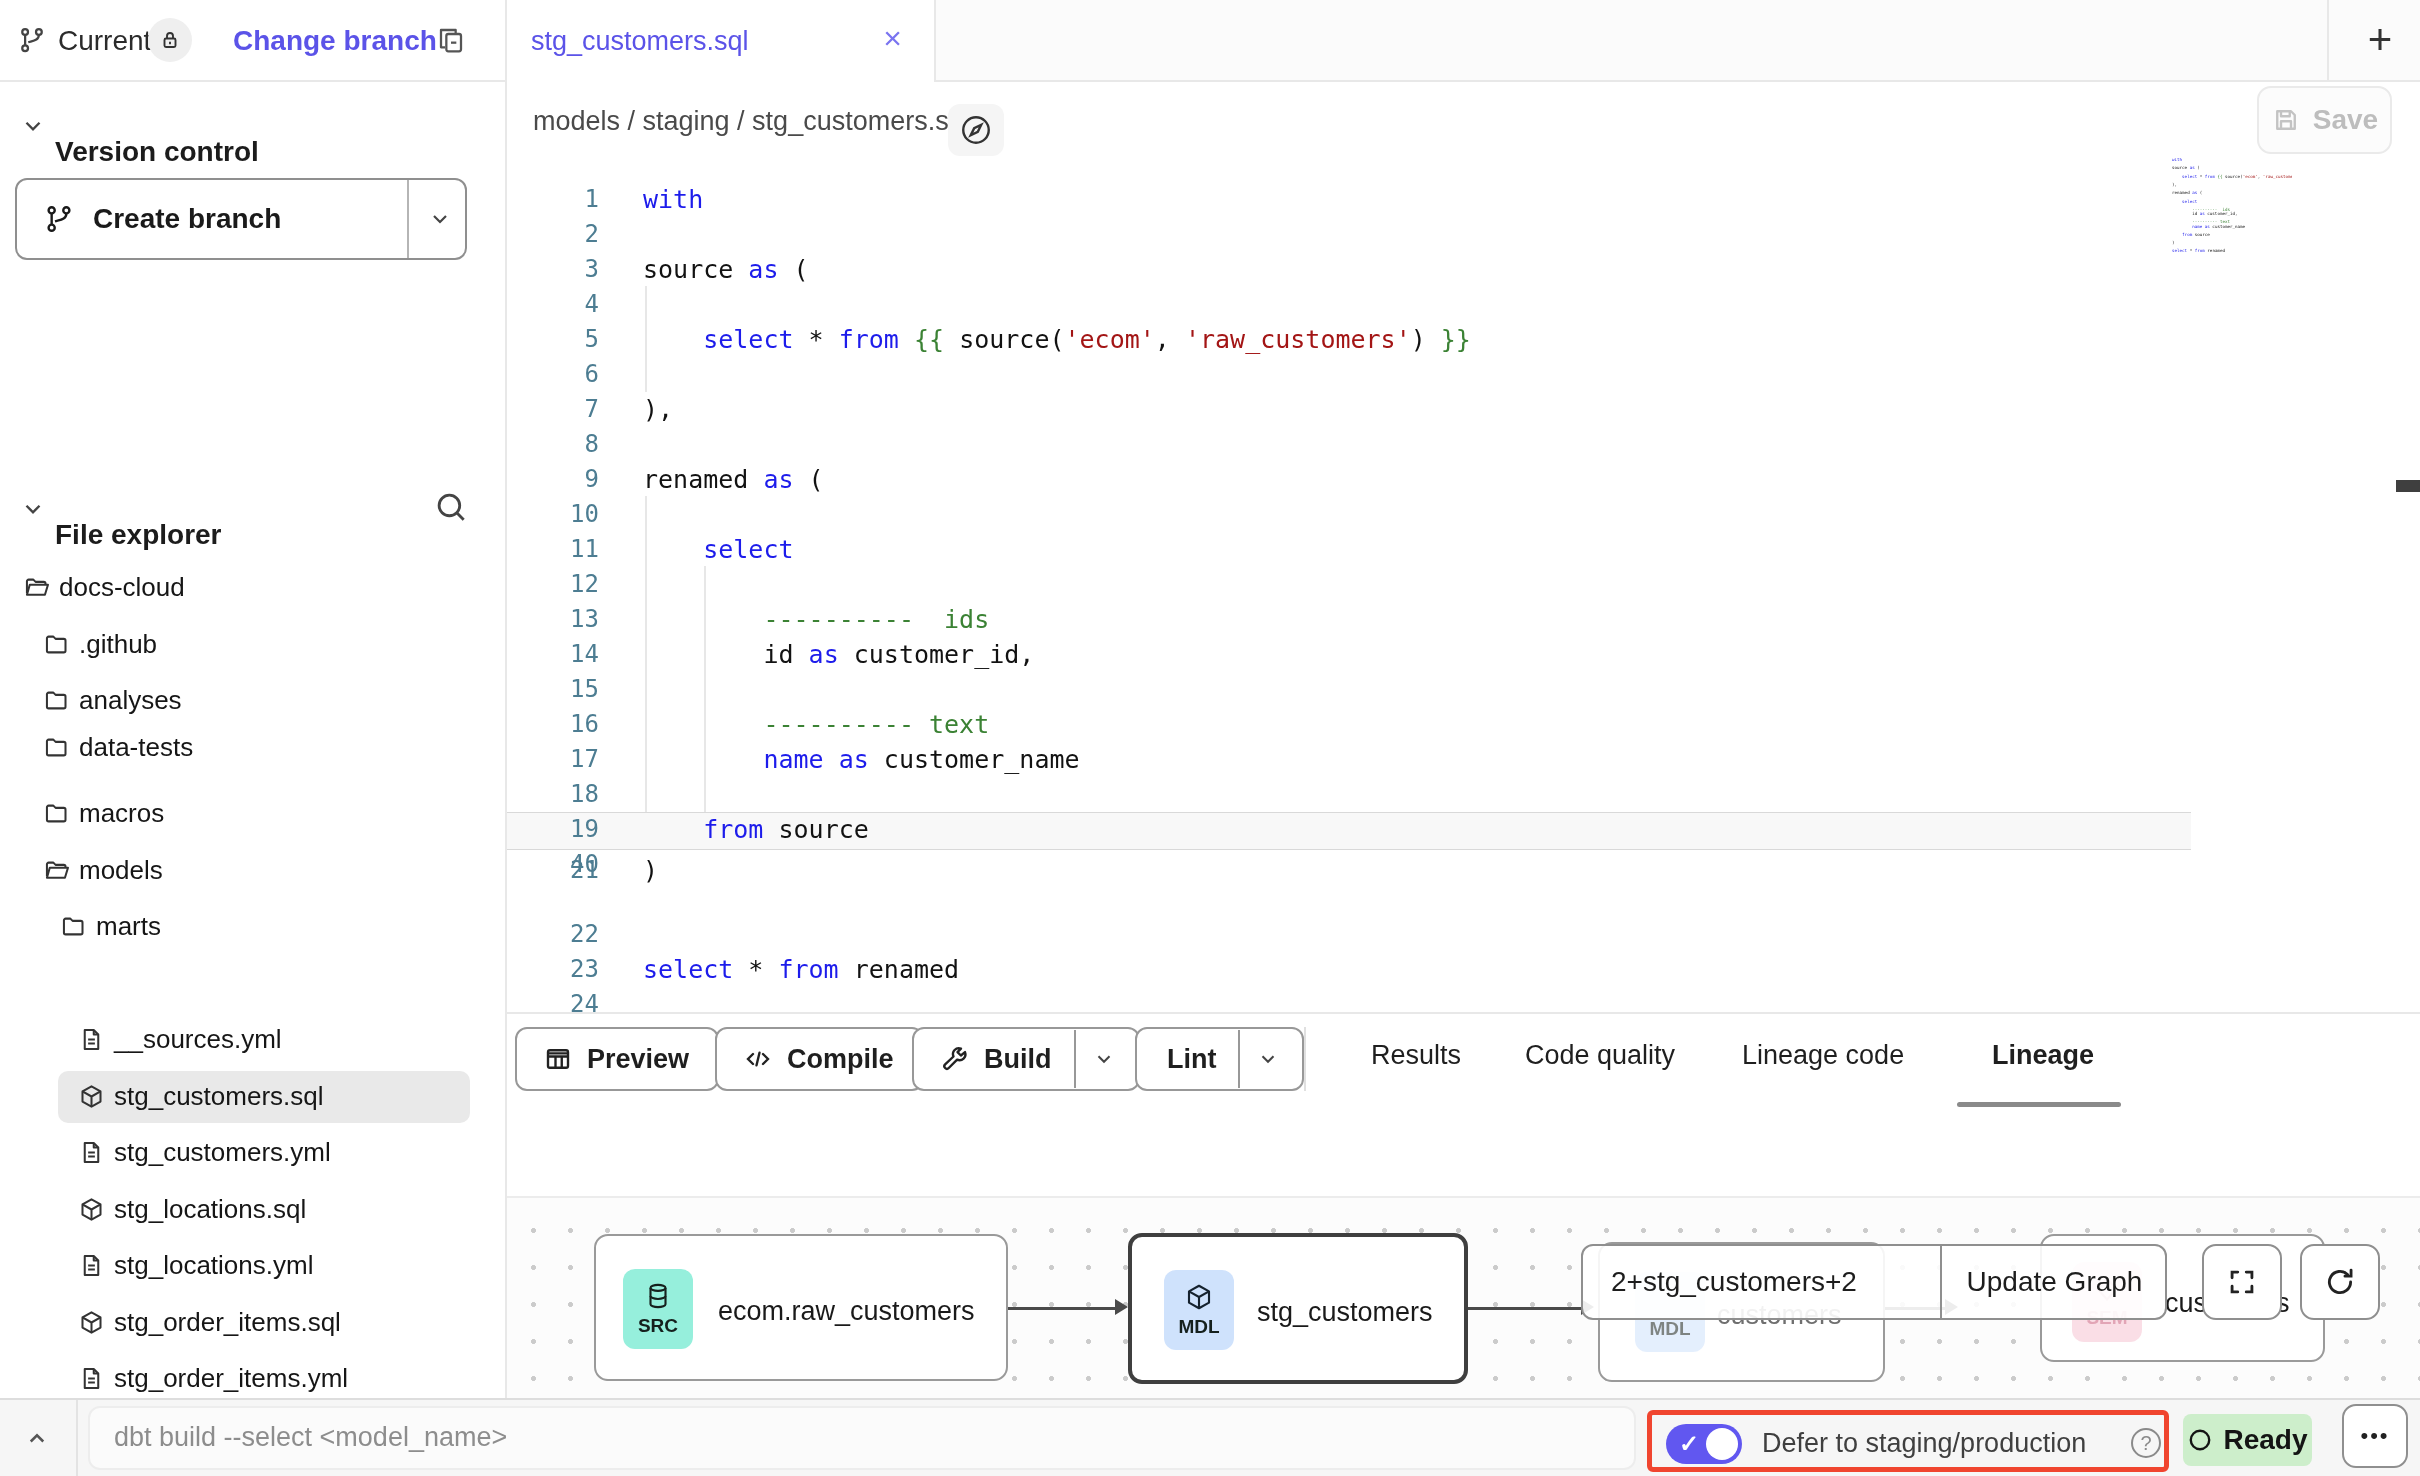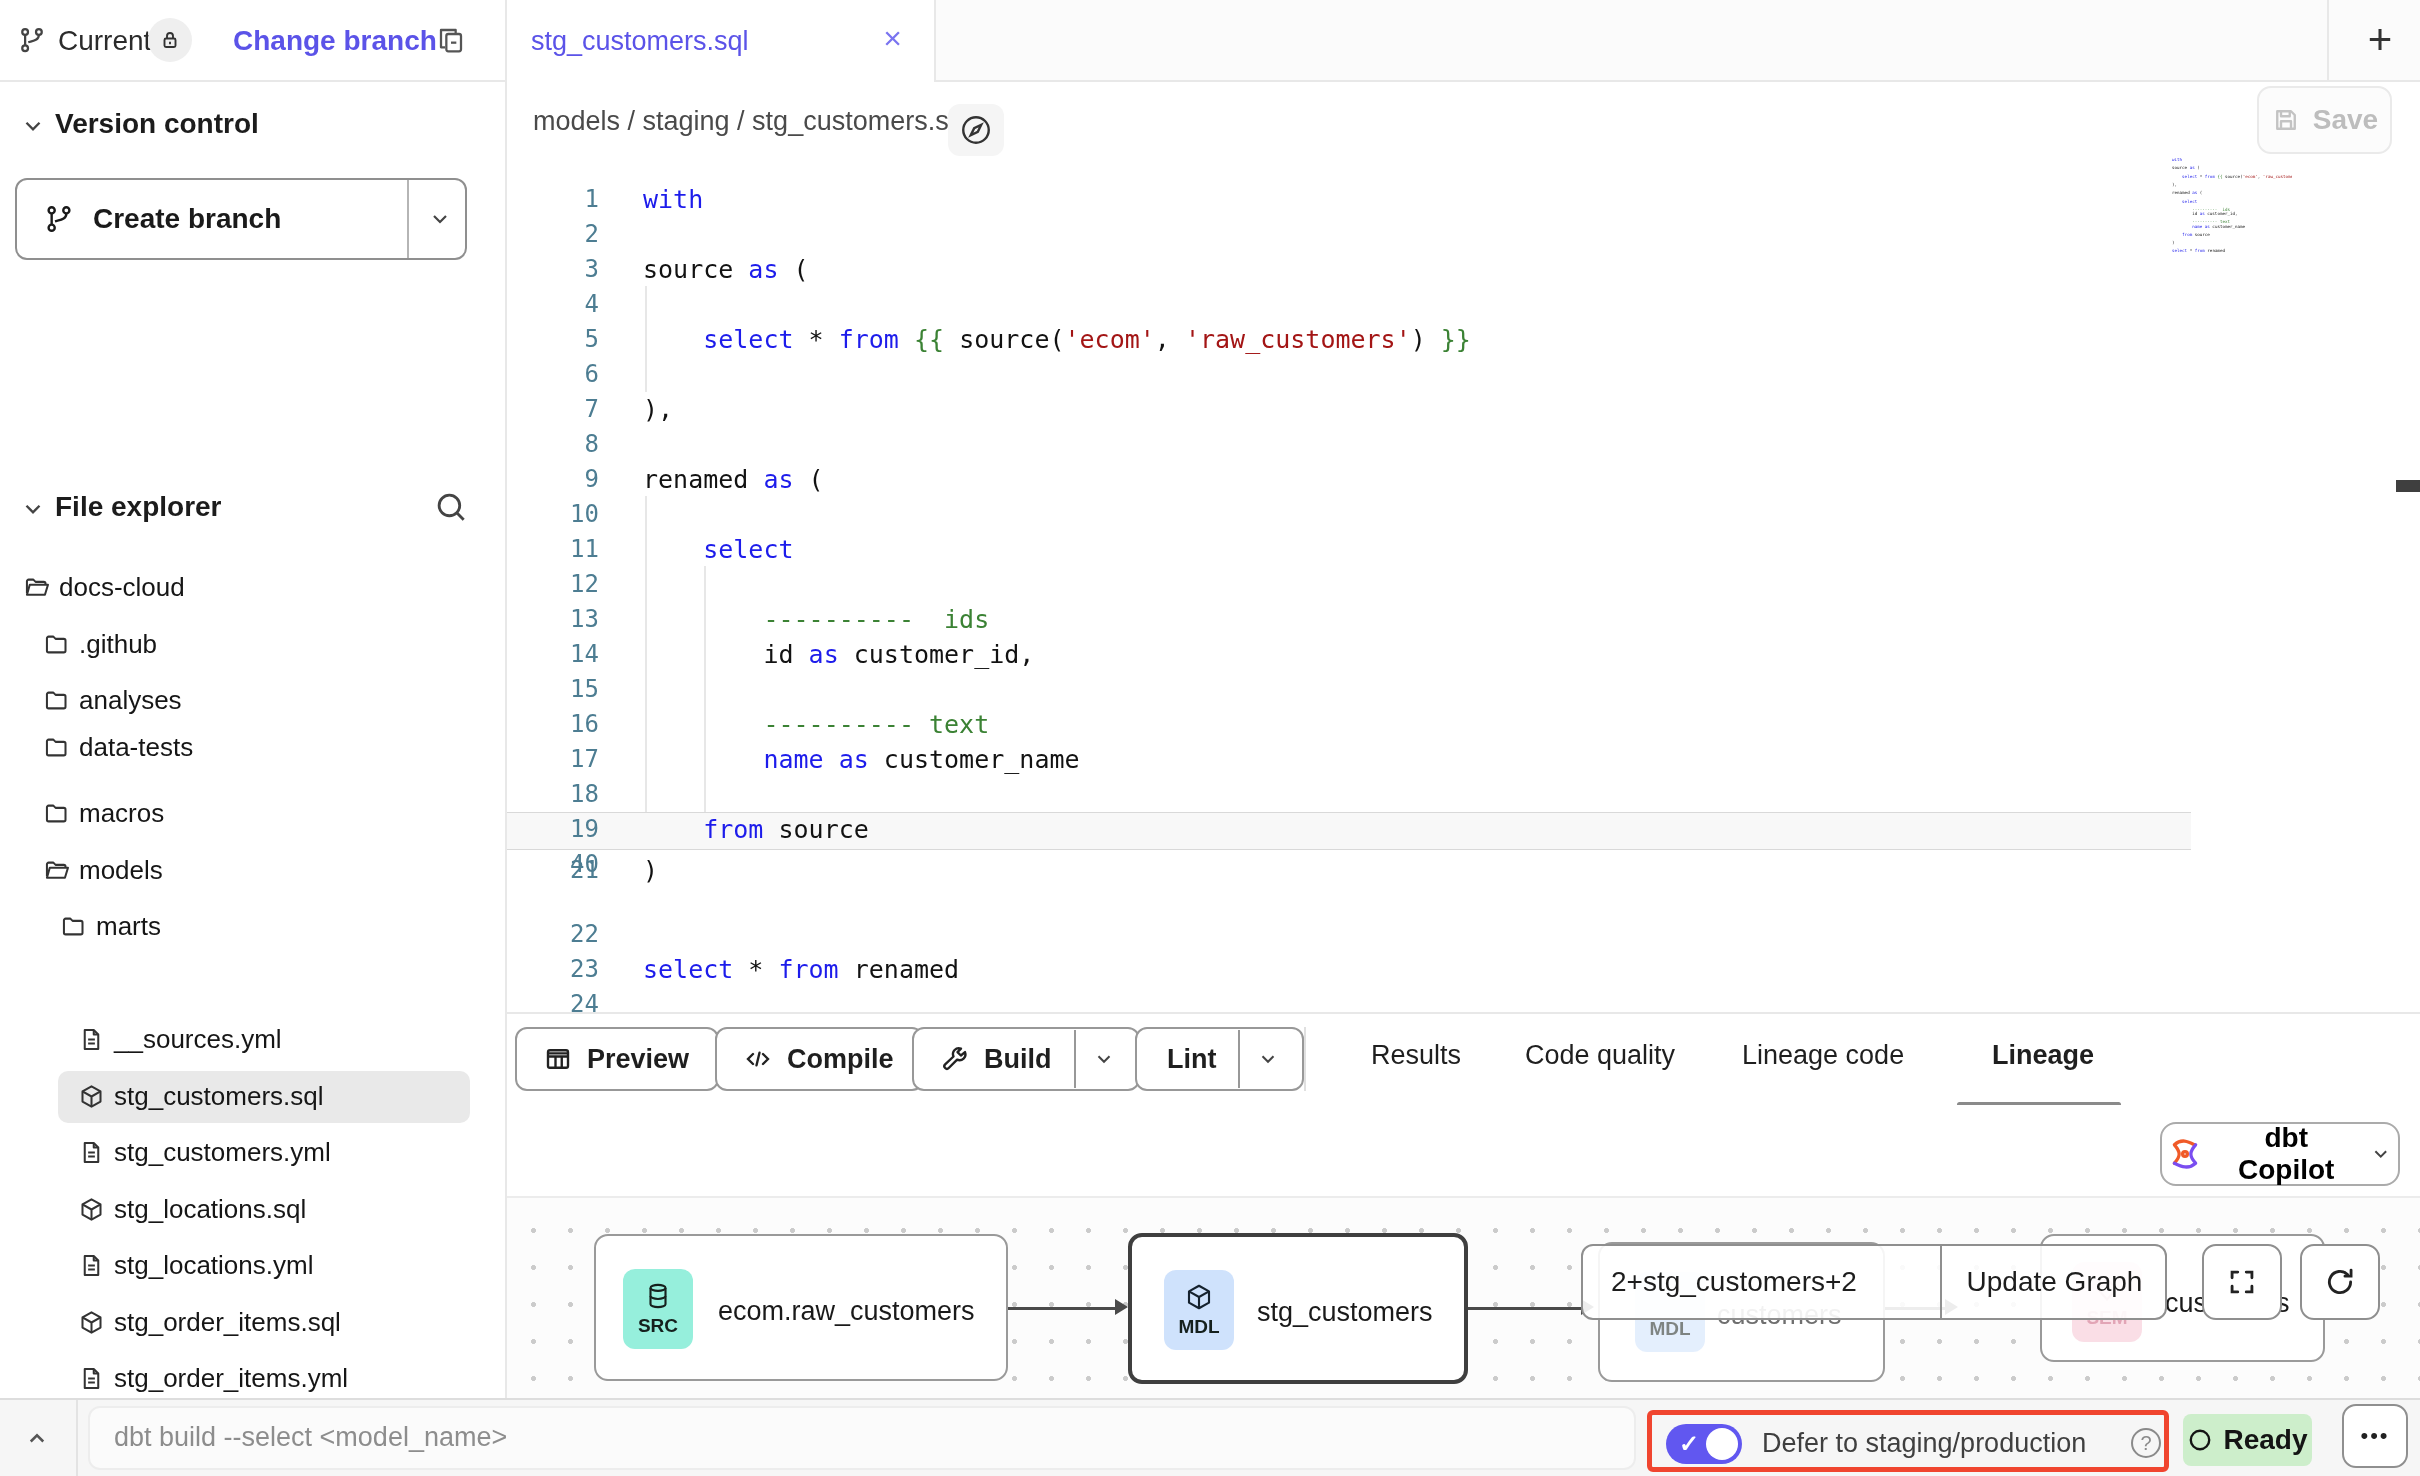--- a/index.html
+++ b/index.html
@@ -16,21 +16,21 @@
   #tabstrip-divider{left:2327px;top:0;width:2px;height:80px;background:#e8e8e8;}
   #new-tab-btn{left:2352px;top:10px;width:56px;height:60px;font-size:42px;font-weight:300;color:#333;
                display:flex;align-items:center;justify-content:center;}
   #crumb-row{left:505px;top:82px;width:1915px;height:80px;background:#fff;border-bottom:2px solid #ececec;}
   #breadcrumb{position:absolute;left:28px;top:24px;font-size:27px;color:#4a4a4a;}
   #crumb-compass{position:absolute;left:443px;top:22px;width:56px;height:52px;background:#f5f5f5;border-radius:12px;
                  display:flex;align-items:center;justify-content:center;}
   #save-btn{left:2257px;top:86px;width:131px;height:64px;background:#fcfcfc;border:2px solid #eaeaea;border-radius:14px;
             display:flex;align-items:center;justify-content:center;gap:12px;font-size:28px;font-weight:600;color:#bdbdbd;}
   
-  .side-head{font-size:28px;font-weight:700;color:#1c1c1c;}
+  .side-head{font-size:28px;font-weight:700;color:#1c1c1c;margin-top:28px;}
   .chev{stroke:#444;fill:none;stroke-width:2.2;}
   #vc-row{left:0;top:103px;width:505px;height:44px;}
   #create-branch{left:15px;top:178px;width:448px;height:78px;border:2px solid #8f8f8f;border-radius:12px;background:#fff;}
   #create-branch .main{position:absolute;left:0;top:0;width:388px;height:100%;display:flex;align-items:center;gap:18px;padding-left:26px;box-sizing:border-box;}
   #create-branch .main span{font-size:28px;font-weight:600;}
   #create-branch .split{position:absolute;left:390px;top:0;width:2px;height:100%;background:#b5b5b5;}
   #create-branch .caret{position:absolute;left:400px;top:0;width:46px;height:100%;display:flex;align-items:center;justify-content:center;}
   #fe-row{left:0;top:486px;width:505px;height:44px;}
   #fe-search{left:432px;top:488px;width:40px;height:40px;}
   #file-tree .row{position:absolute;left:0;width:505px;height:56px;}
@@ -514,35 +514,20 @@
         </span>
     </button>
     <span id="tb-divider"></span>
     <span class="ptab" style="left:866px;">Results</span>
     <span class="ptab" style="left:1020px;">Code quality</span>
     <span class="ptab" style="left:1237px;">Lineage code</span>
     <span class="ptab" style="left:1487px;font-weight:600;">Lineage</span>
     <span id="tab-underline"></span>
   </div>
 
-  <div class="abs" id="copilot-strip">
-    <button id="copilot-btn">
-      <span>
-        <svg width="34" height="34" viewBox="0 0 24 24" fill="none" stroke-width="2.3" stroke-linecap="round">
-          <path stroke="#f05a28" d="M4.5 5.5C9 10.5 9 13.5 4.5 18.5M4.5 5.5c5-4.5 9.5-2.5 14 0"></path>
-          <path stroke="#7a4df0" d="M19.5 5.5C15 10.5 15 13.5 19.5 18.5M19.5 18.5c-5 4.5-10 2.5-15 0"></path>
-          <circle cx="12" cy="12" r="1.7" stroke="#f05a28"></circle>
-        </svg>
-      </span>
-      <span>dbt Copilot</span>
-      <svg width="22" height="22" viewBox="0 0 24 24" class="chev">
-          <path d="m6 9 6 6 6-6"></path>
-        </svg>
-    </button>
-  </div>
 
   <div class="abs" id="canvas">
 
     <div class="edge" style="left:501px;top:109px;width:110px;"></div>
     <div class="arrow" style="left:608px;top:101px;"></div>
     <div class="edge" style="left:961px;top:109px;width:116px;"></div>
     <div class="arrow" style="left:1074px;top:101px;"></div>
     <div class="edge" style="left:1378px;top:109px;width:62px;"></div>
     <div class="arrow" style="left:1438px;top:101px;"></div>
 

